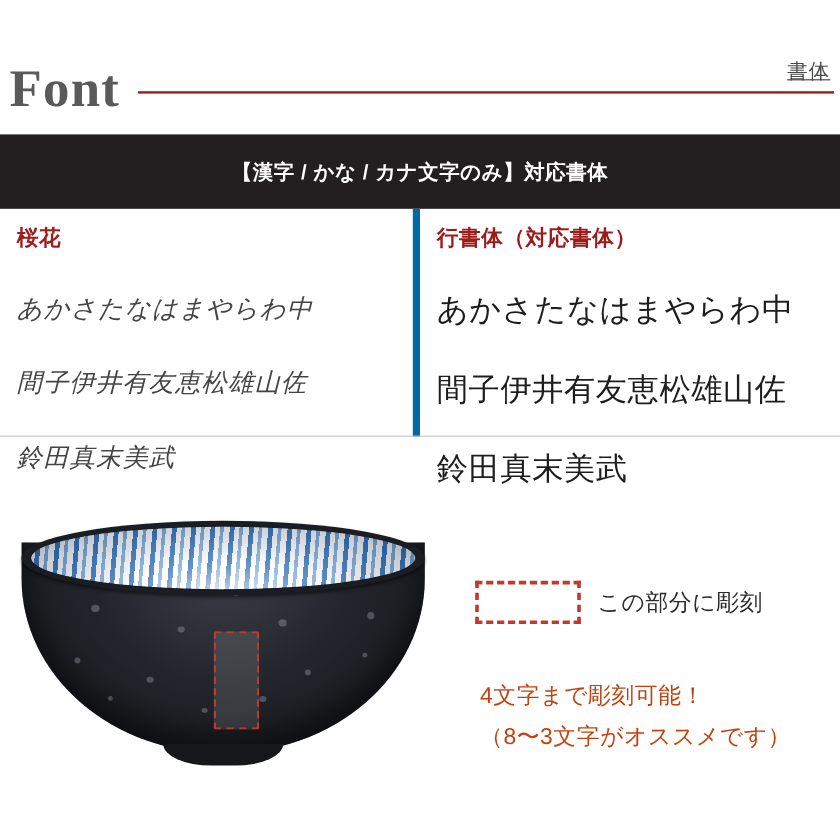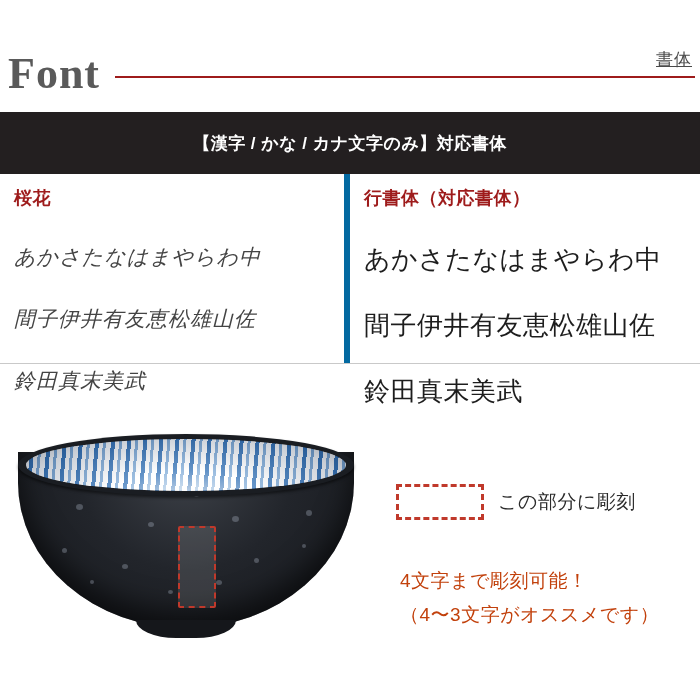--- a/index.html
+++ b/index.html
@@ -316,16 +316,16 @@
     </div>
   </div>
 
   <div class="legend">
     <div class="legend-swatch"></div>
     <div class="legend-label">この部分に彫刻</div>
   </div>
 
   <div class="notes">
     <div>4文字まで彫刻可能！</div>
-    <div>（4〜3文字がオススメです）</div>
+    <div>（8〜3文字がオススメです）</div>
   </div>
 
 </div>
 
 </body></html>

